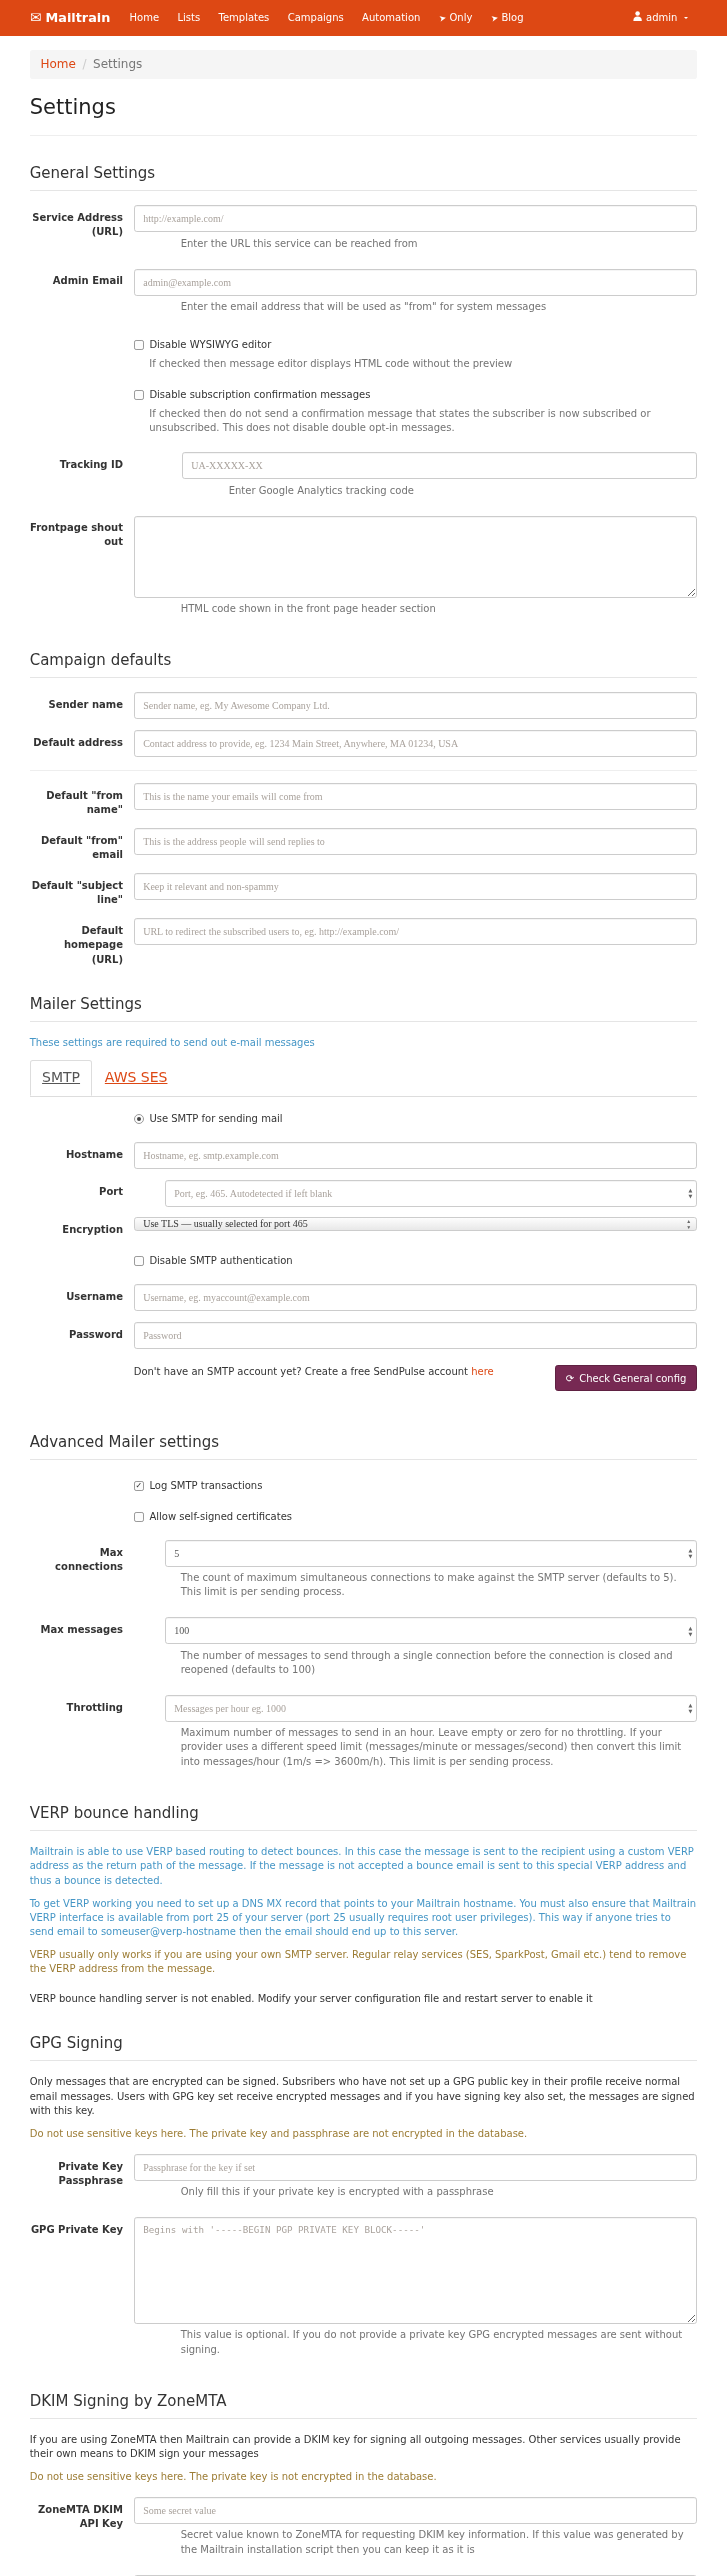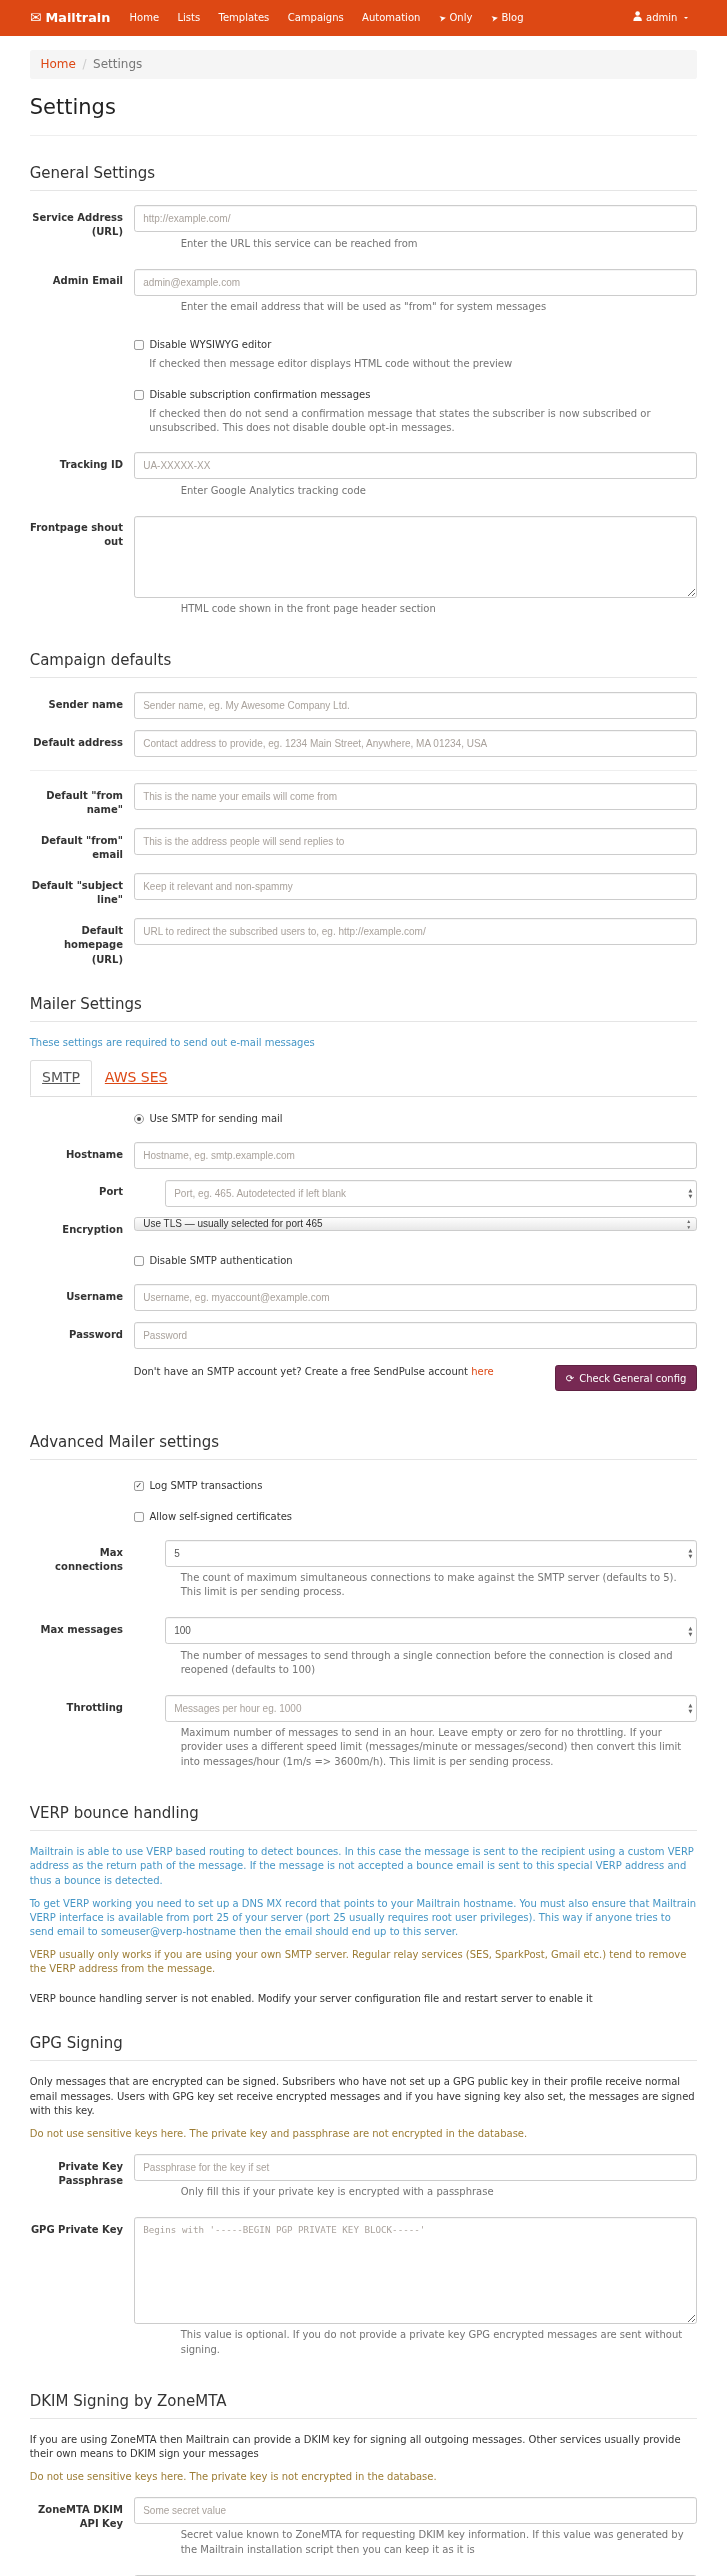--- a/index.html
+++ b/index.html
@@ -65,21 +65,21 @@
   .col-label {
     width: 104px; min-width: 104px; padding-right: 10.7px; padding-top: 5.7px;
     text-align: right; font-weight: bold; color: #333;
   }
   .col-control { flex: 1; min-width: 0; }
   .offset { margin-left: 104px; }
 
   .text-input, .textarea, .selectbox {
     width: 100%; border: 0.7px solid #ccc; border-radius: 2.8px;
     padding: 5.7px 8.5px; font-size: 10px; color: #555;
-    font-family: Liberation Sans, sans-serif; background: #fff;
+    font-family: Liberation Serif, serif; background: #fff;
     box-shadow: inset 0 0.7px 0.7px rgba(0,0,0,.06);
   }
   .text-input { height: 27px; }
   .text-input::placeholder, .textarea::placeholder { color: #a9a29c; opacity: 1; }
   .textarea { resize: vertical; display: block; }
   .ta-short { height: 82px; }
   .ta-key { height: 107px; font-family: "DejaVu Sans Mono", "Liberation Mono", monospace; font-size: 9.2px; }
   .input-wrap { position: relative; padding-left: 31px; }
   .spin {
     position: absolute; right: 5px; top: 50%; transform: translateY(-50%);
@@ -225,21 +225,21 @@
   </div>
 
   <div class="check-row offset" style="margin-top:17px;">
     <div class="check-line">
       <span class="cbox"></span>
       <span class="check-label">Disable subscription confirmation messages</span>
     </div>
     <div class="check-help">If checked then do not send a confirmation message that states the subscriber is now subscribed or unsubscribed. This does not disable double opt-in messages.</div>
   </div>
 
-  <div class="form-group" style="margin-top:17px;">
+  <div class="form-group" style="margin-top:17px;gap:48px;">
     <div class="col-label">Tracking ID</div>
     <div class="col-control">
       <input class="text-input" type="text" placeholder="UA-XXXXX-XX" style="">
       <div class="help-block">Enter Google Analytics tracking code</div>
     </div>
   </div>
 
   <div class="form-group">
     <div class="col-label">Frontpage shout out</div>
     <div class="col-control">

